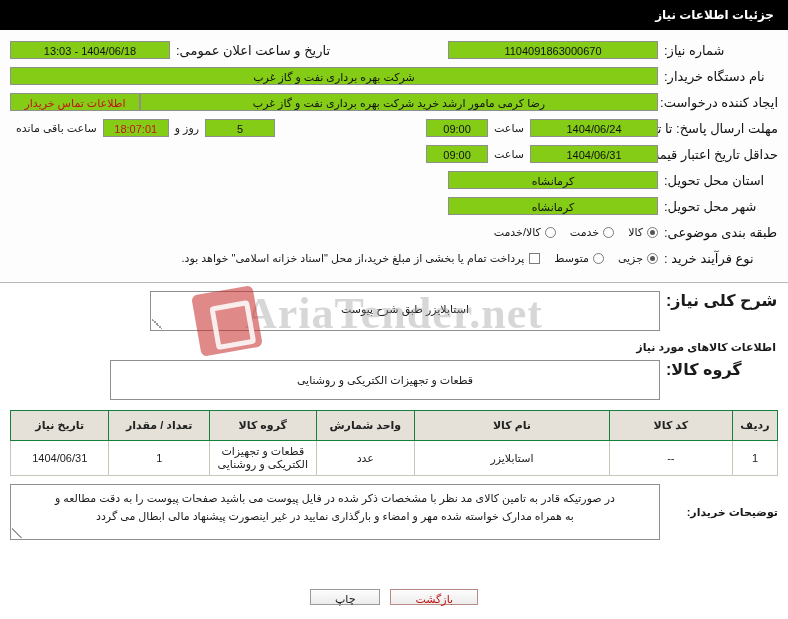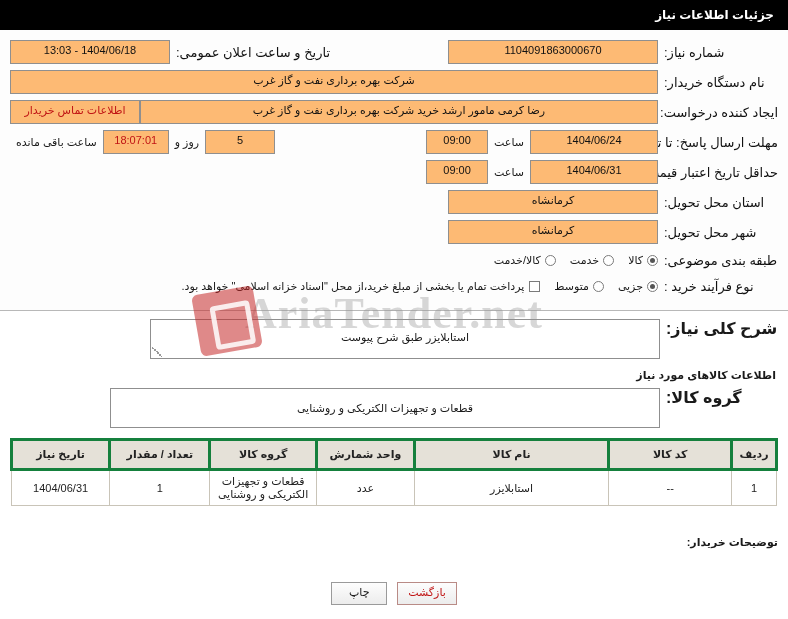--- a/index.html
+++ b/index.html
@@ -46,22 +46,22 @@
   .lbl {
     text-align: left;
     font-size: 13px;
     color: #111;
     padding-left: 6px;
     white-space: nowrap;
   }
   .lbl-w1 { width: 120px; }
   .fld {
     border: 1px solid #8f8f8f;
-    background: #fdba74;
-    height: 24px;
+    background: #84cc16;
+    height: 18px;
     line-height: 18px;
     padding: 0 6px;
     font-size: 11px;
     text-align: center;
     color: #111;
     overflow: hidden;
     white-space: nowrap;
   }
   .fld.red { color: #c01515; }
   .mini-lbl {
@@ -169,21 +169,21 @@
 
   
   .tbl-wrap { padding: 0 10px; }
   table.goods {
     width: 100%;
     border-collapse: collapse;
     font-size: 11px;
   }
   table.goods th {
     background: #e5e1d8;
-    border: 3px solid #15803d;
+    border: 1px solid #15803d;
     height: 30px;
     font-weight: bold;
     color: #222;
     padding: 2px 4px;
   }
   table.goods td {
     border: 1px solid #c9c4b8;
     text-align: center;
     padding: 4px 4px;
     background: #fff;
@@ -221,25 +221,24 @@
     position: absolute;
     bottom: 14px; left: 0; right: 0;
     display: flex;
     justify-content: center;
     gap: 10px;
   }
   .btn {
     border: 1px solid #9a9a9a;
     background: linear-gradient(#fdfdfd, #ececec);
     min-width: 56px;
-    height: 23px;
+    height: 16px;
     line-height: 18px;
     font-size: 11px;
-    text-align: center;
-    padding: 0 10px;
+    padding: 0 24px;
     cursor: pointer;
   }
   .btn.accent { color: #c01515; border-color: #b98b86; }
 </style>
 </head>
 <body>
 
 <div class="page">
 
   <div class="header">
@@ -377,20 +376,25 @@
           <td>قطعات و تجهیزات الکتریکی و روشنایی</td>
           <td>1</td>
           <td>1404/06/31</td>
         </tr>
       </tbody>
     </table>
   </div>
 
   <div class="notes-row">
     <div class="notes-lbl">توضیحات خریدار:</div>
+    <div class="notes-box">
+      <div>در صورتیکه قادر به تامین کالای مد نظر با مشخصات ذکر شده در فایل پیوست می باشید صفحات پیوست را به دقت مطالعه و</div>
+      <div>به همراه مدارک خواسته شده مهر و امضاء و بارگذاری نمایید در غیر اینصورت پیشنهاد مالی ابطال می گردد</div>
+      <span class="resize-grip"></span>
+    </div>
   </div>
 
   <div class="footer">
     <div class="btn accent">بازگشت</div>
     <div class="btn">چاپ</div>
   </div>
 
 </div>
 
 </body></html>

